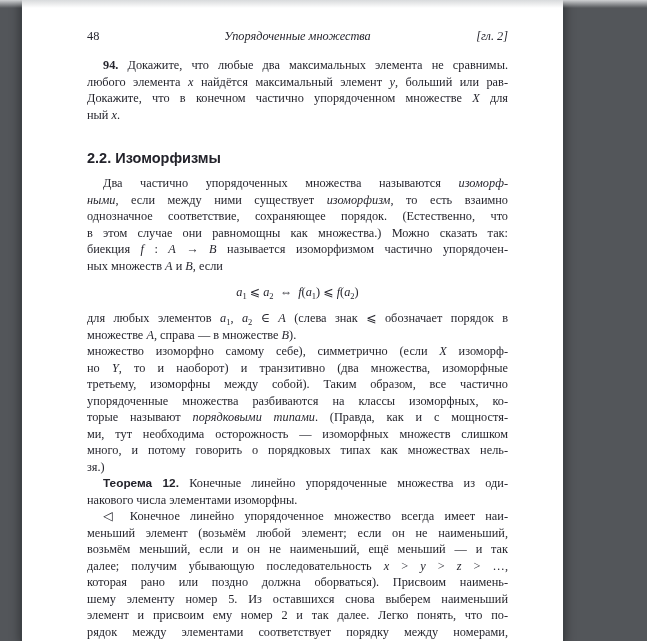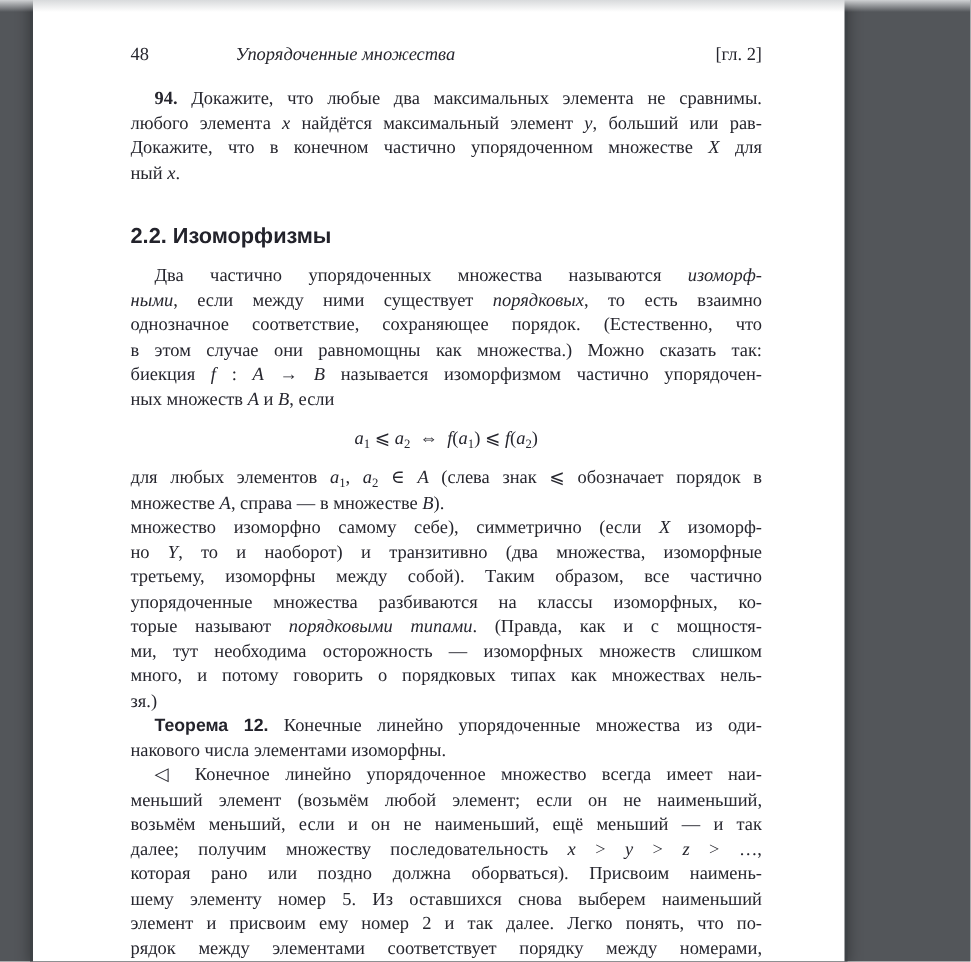--- a/index.html
+++ b/index.html
@@ -20,22 +20,22 @@
   }
   .content {
     position:absolute; left:65px; top:16px; width:421px; padding-top:13px;
     color:#26262e;
   }
   .page-header {
     display:flex; align-items:baseline;
     font-size:12.3px; line-height:15px; height:15px; margin-bottom:13px;
   }
   .page-header .num { width:70px; }
-  .page-header .title { flex:1; text-align:left; font-style:italic; }
-  .page-header .chap { width:70px; text-align:right; }
+  .page-header .title { flex:1; text-align:center; font-style:italic; }
+  .page-header .chap { width:70px; text-align:right;font-style:italic; }
   .tl {
     font-size:12.3px; line-height:16.5px; height:16.5px;
     text-align:justify; text-align-last:justify; overflow:hidden;
     white-space:nowrap; 
     white-space:normal;
   }
   .tl.last { text-align-last:left; }
   .tl.indent { text-indent:16px; }
   .sec-heading {
     font-family:"Liberation Sans","DejaVu Sans",sans-serif;
@@ -65,42 +65,42 @@
       <span class="title">Упорядоченные множества</span>
       <span class="chap">[гл. 2]</span>
     </div>
     <div id="textcol">
         <div class="tl indent"><span class="b">94.</span><span> Докажите, что любые два максимальных элемента не сравнимы.</span></div>
         <div class="tl"><span>любого элемента </span><span class="m">x</span><span> найдётся максимальный элемент </span><span class="m">y</span><span>, больший или рав-</span></div>
         <div class="tl"><span>Докажите, что в конечном частично упорядоченном множестве </span><span class="m">X</span><span> для</span></div>
         <div class="tl last"><span>ный </span><span class="m">x</span><span>.</span></div>
         <div class="sec-heading">2.2. Изоморфизмы</div>
         <div class="tl indent"><span>Два частично упорядоченных множества называются </span><span class="i">изоморф-</span></div>
-        <div class="tl"><span class="i">ными</span><span>, если между ними существует </span><span class="i">порядковых</span><span>, то есть взаимно</span></div>
+        <div class="tl"><span class="i">ными</span><span>, если между ними существует </span><span class="i">изоморфизм</span><span>, то есть взаимно</span></div>
         <div class="tl"><span>однозначное соответствие, сохраняющее порядок. (Естественно, что</span></div>
         <div class="tl"><span>в этом случае они равномощны как множества.) Можно сказать так:</span></div>
         <div class="tl"><span>биекция </span><span class="m">f</span><span> : </span><span class="m">A</span><span> → </span><span class="m">B</span><span> называется изоморфизмом частично упорядочен-</span></div>
         <div class="tl last"><span>ных множеств </span><span class="m">A</span><span> и </span><span class="m">B</span><span>, если</span></div>
         <div class="formula"><span class="m">a</span><span class="sub">1</span><span> ⩽ </span><span class="m">a</span><span class="sub">2</span><span> ⇔ </span><span class="m">f</span><span>(</span><span class="m">a</span><span class="sub">1</span><span>) ⩽ </span><span class="m">f</span><span>(</span><span class="m">a</span><span class="sub">2</span><span>)</span></div>
         <div class="tl"><span>для любых элементов </span><span class="m">a</span><span class="sub">1</span><span>, </span><span class="m">a</span><span class="sub">2</span><span> ∈ </span><span class="m">A</span><span> (слева знак ⩽ обозначает порядок в</span></div>
         <div class="tl last"><span>множестве </span><span class="m">A</span><span>, справа — в множестве </span><span class="m">B</span><span>).</span></div>
         <div class="tl"><span>множество изоморфно самому себе), симметрично (если </span><span class="m">X</span><span> изоморф-</span></div>
         <div class="tl"><span>но </span><span class="m">Y</span><span>, то и наоборот) и транзитивно (два множества, изоморфные</span></div>
         <div class="tl"><span>третьему, изоморфны между собой). Таким образом, все частично</span></div>
         <div class="tl"><span>упорядоченные множества разбиваются на классы изоморфных, ко-</span></div>
         <div class="tl"><span>торые называют </span><span class="i">порядковыми типами</span><span>. (Правда, как и с мощностя-</span></div>
         <div class="tl"><span>ми, тут необходима осторожность — изоморфных множеств слишком</span></div>
         <div class="tl"><span>много, и потому говорить о порядковых типах как множествах нель-</span></div>
         <div class="tl last"><span>зя.)</span></div>
         <div class="tl indent"><span class="t">Теорема 12.</span><span> Конечные линейно упорядоченные множества из оди-</span></div>
         <div class="tl last"><span>накового числа элементами изоморфны.</span></div>
         <div class="tl indent"><span>◁ Конечное линейно упорядоченное множество всегда имеет наи-</span></div>
         <div class="tl"><span>меньший элемент (возьмём любой элемент; если он не наименьший,</span></div>
         <div class="tl"><span>возьмём меньший, если и он не наименьший, ещё меньший — и так</span></div>
-        <div class="tl"><span>далее; получим множеству последовательность </span><span class="m">x</span><span> &gt; </span><span class="m">y</span><span> &gt; </span><span class="m">z</span><span> &gt; …,</span></div>
+        <div class="tl"><span>далее; получим убывающую последовательность </span><span class="m">x</span><span> &gt; </span><span class="m">y</span><span> &gt; </span><span class="m">z</span><span> &gt; …,</span></div>
         <div class="tl"><span>которая рано или поздно должна оборваться). Присвоим наимень-</span></div>
         <div class="tl"><span>шему элементу номер 5. Из оставшихся снова выберем наименьший</span></div>
         <div class="tl"><span>элемент и присвоим ему номер 2 и так далее. Легко понять, что по-</span></div>
         <div class="tl"><span>рядок между элементами соответствует порядку между номерами,</span></div>
         <div class="tl last"><span>то есть что наше множество изоморфно множеству {1, 2, …, </span><span class="m">n</span><span>}. ▷</span></div>
       </div>
   </div>
 </div>
 <div class="top-fade"></div>
 

